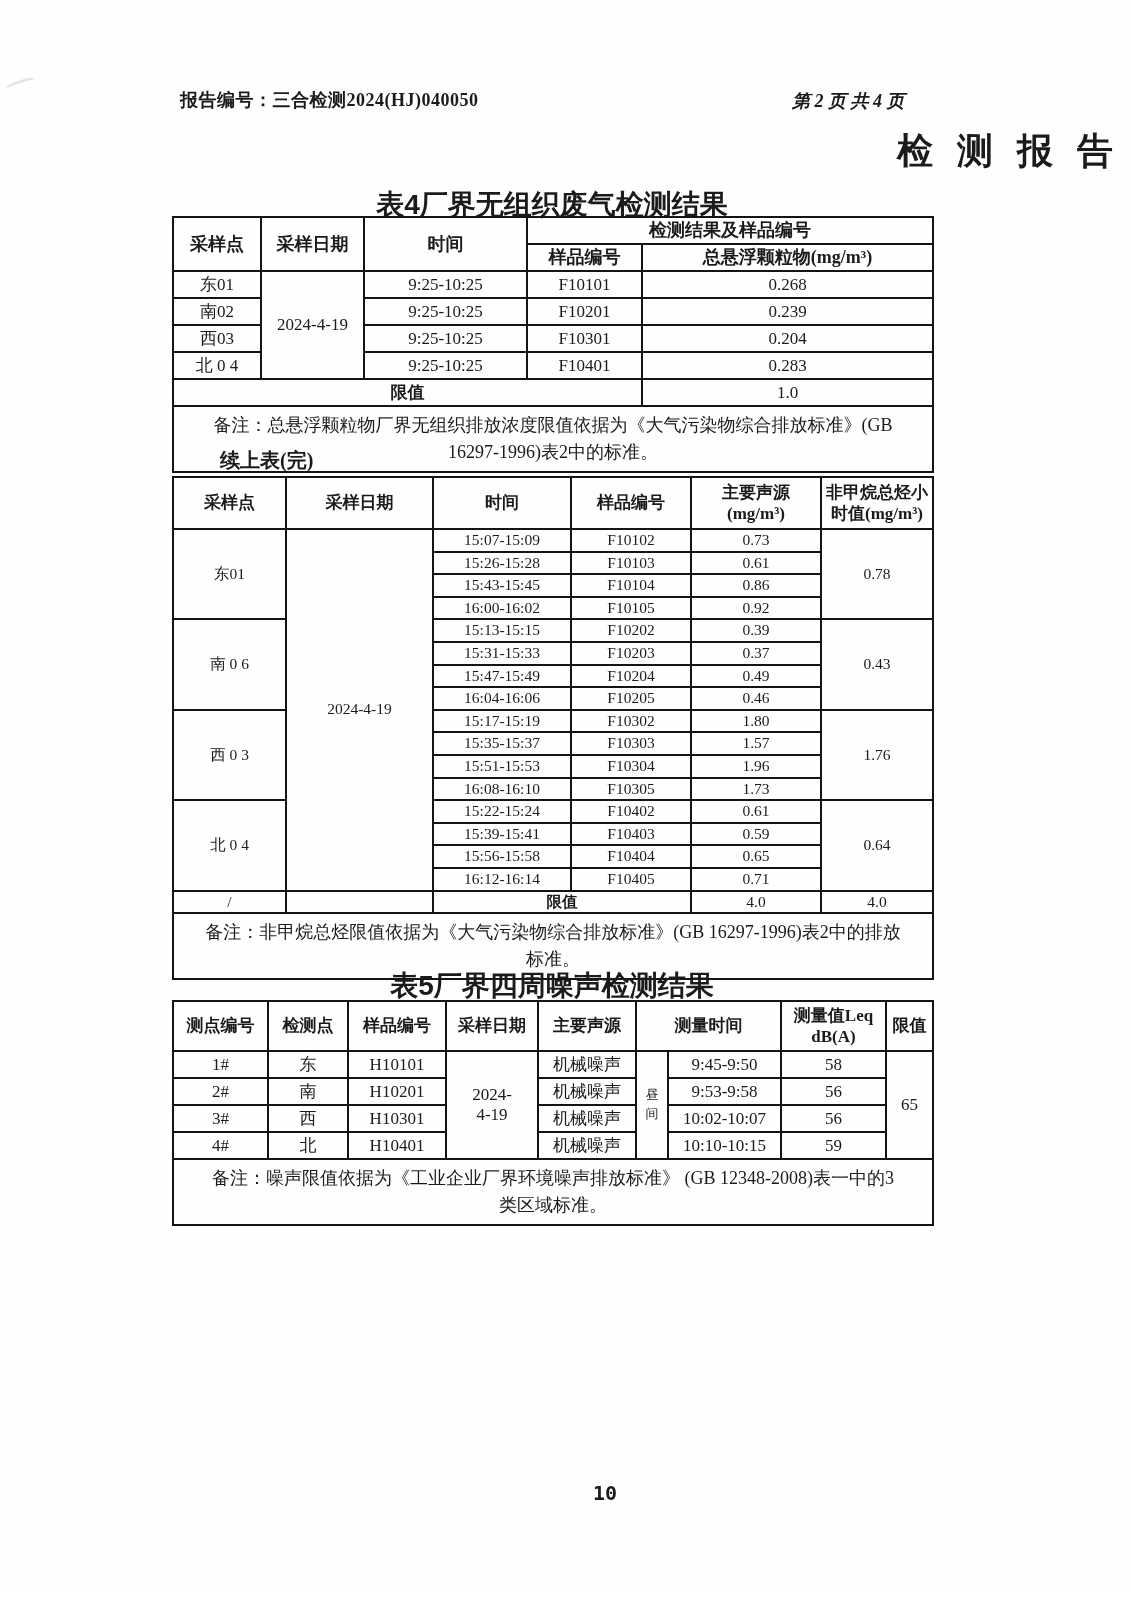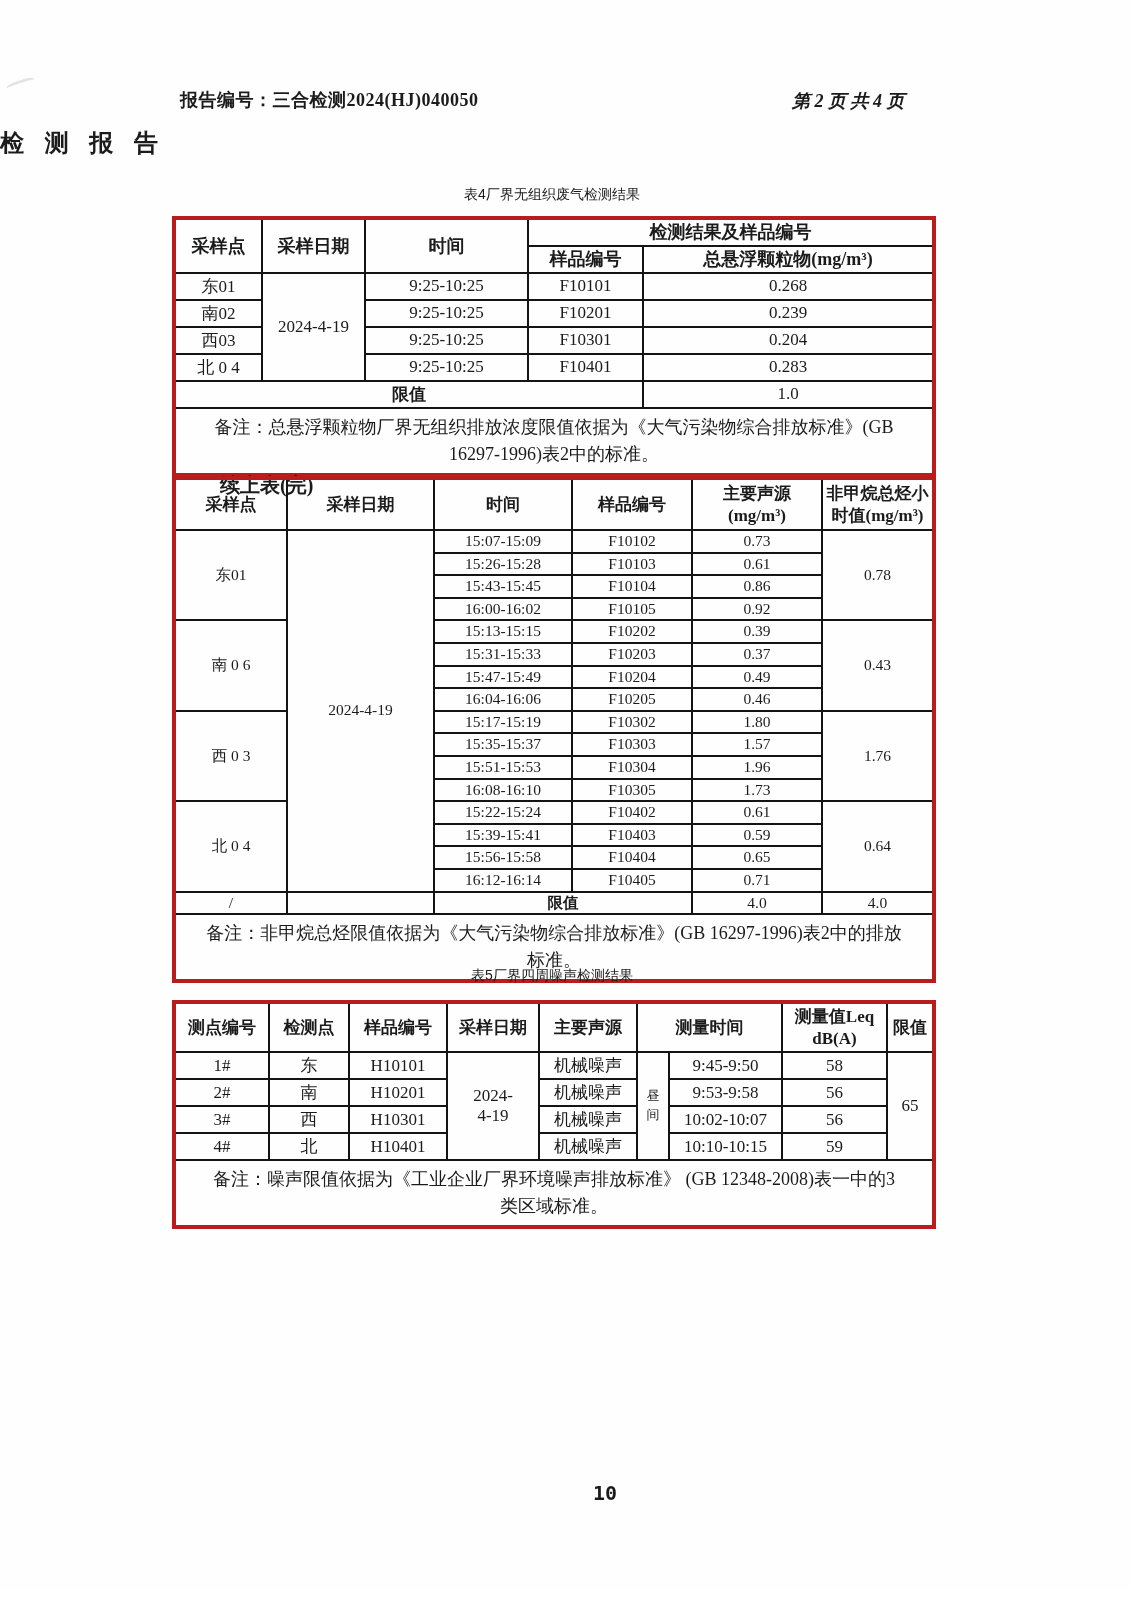--- a/index.html
+++ b/index.html
@@ -10,37 +10,37 @@
     overflow:hidden;
   }
   .scan-artifact {
     position:absolute; left:6px; top:80px; width:30px; height:10px;
     border-top:3px solid #cfcfcf; transform:rotate(-18deg); opacity:.55;
     border-radius:40%;
   }
   .report-no { position:absolute; left:180px; top:88px; font-size:18px; font-weight:600; letter-spacing:.5px; }
   .page-ind  { position:absolute; left:792px; top:89px; font-size:18px; font-weight:600;font-style:italic; }
   .doc-title {
-    position:absolute; left:0; top:127px; width:1120px; text-align:left;
+    position:absolute; left:0; top:127px; width:1120px; text-align:right;
     font-family:"Liberation Sans","DejaVu Sans",sans-serif;
-    font-size:24px; font-weight:bold; letter-spacing:7px;
+    font-size:36px; font-weight:bold; letter-spacing:7px;
   }
   .tbl-caption {
     position:absolute; left:172px; width:760px; text-align:center;
     font-family:"Liberation Sans","DejaVu Sans",sans-serif;
-    font-size:14px; font-weight:normal;
+    font-size:28px; font-weight:bold;
   }
   .cap4 { top:186px; }
   .cap5 { top:967px; }
-  .cont-label { position:absolute; left:176px; top:472px; font-size:20px; font-weight:600;padding-left:44px; }
+  .cont-label { position:absolute; left:176px; top:447px; font-size:20px; font-weight:600;padding-left:44px; }
 
   table {
     position:absolute; left:172px; width:760px;
     border-collapse:collapse; table-layout:fixed;
-    border:4px solid #b91c1c;
+    border:2px solid #b91c1c;
   }
   .t4  { top:216px; }
   .t4b { top:476px; }
   .t5  { top:1000px; }
   th, td {
     border:2px solid #141414; text-align:center; vertical-align:middle;
     white-space:pre-line; overflow:hidden; padding:1px 2px;
   }
   th { font-size:17px; font-weight:bold; line-height:1.25; }
   .t4 th { font-size:18px; }

